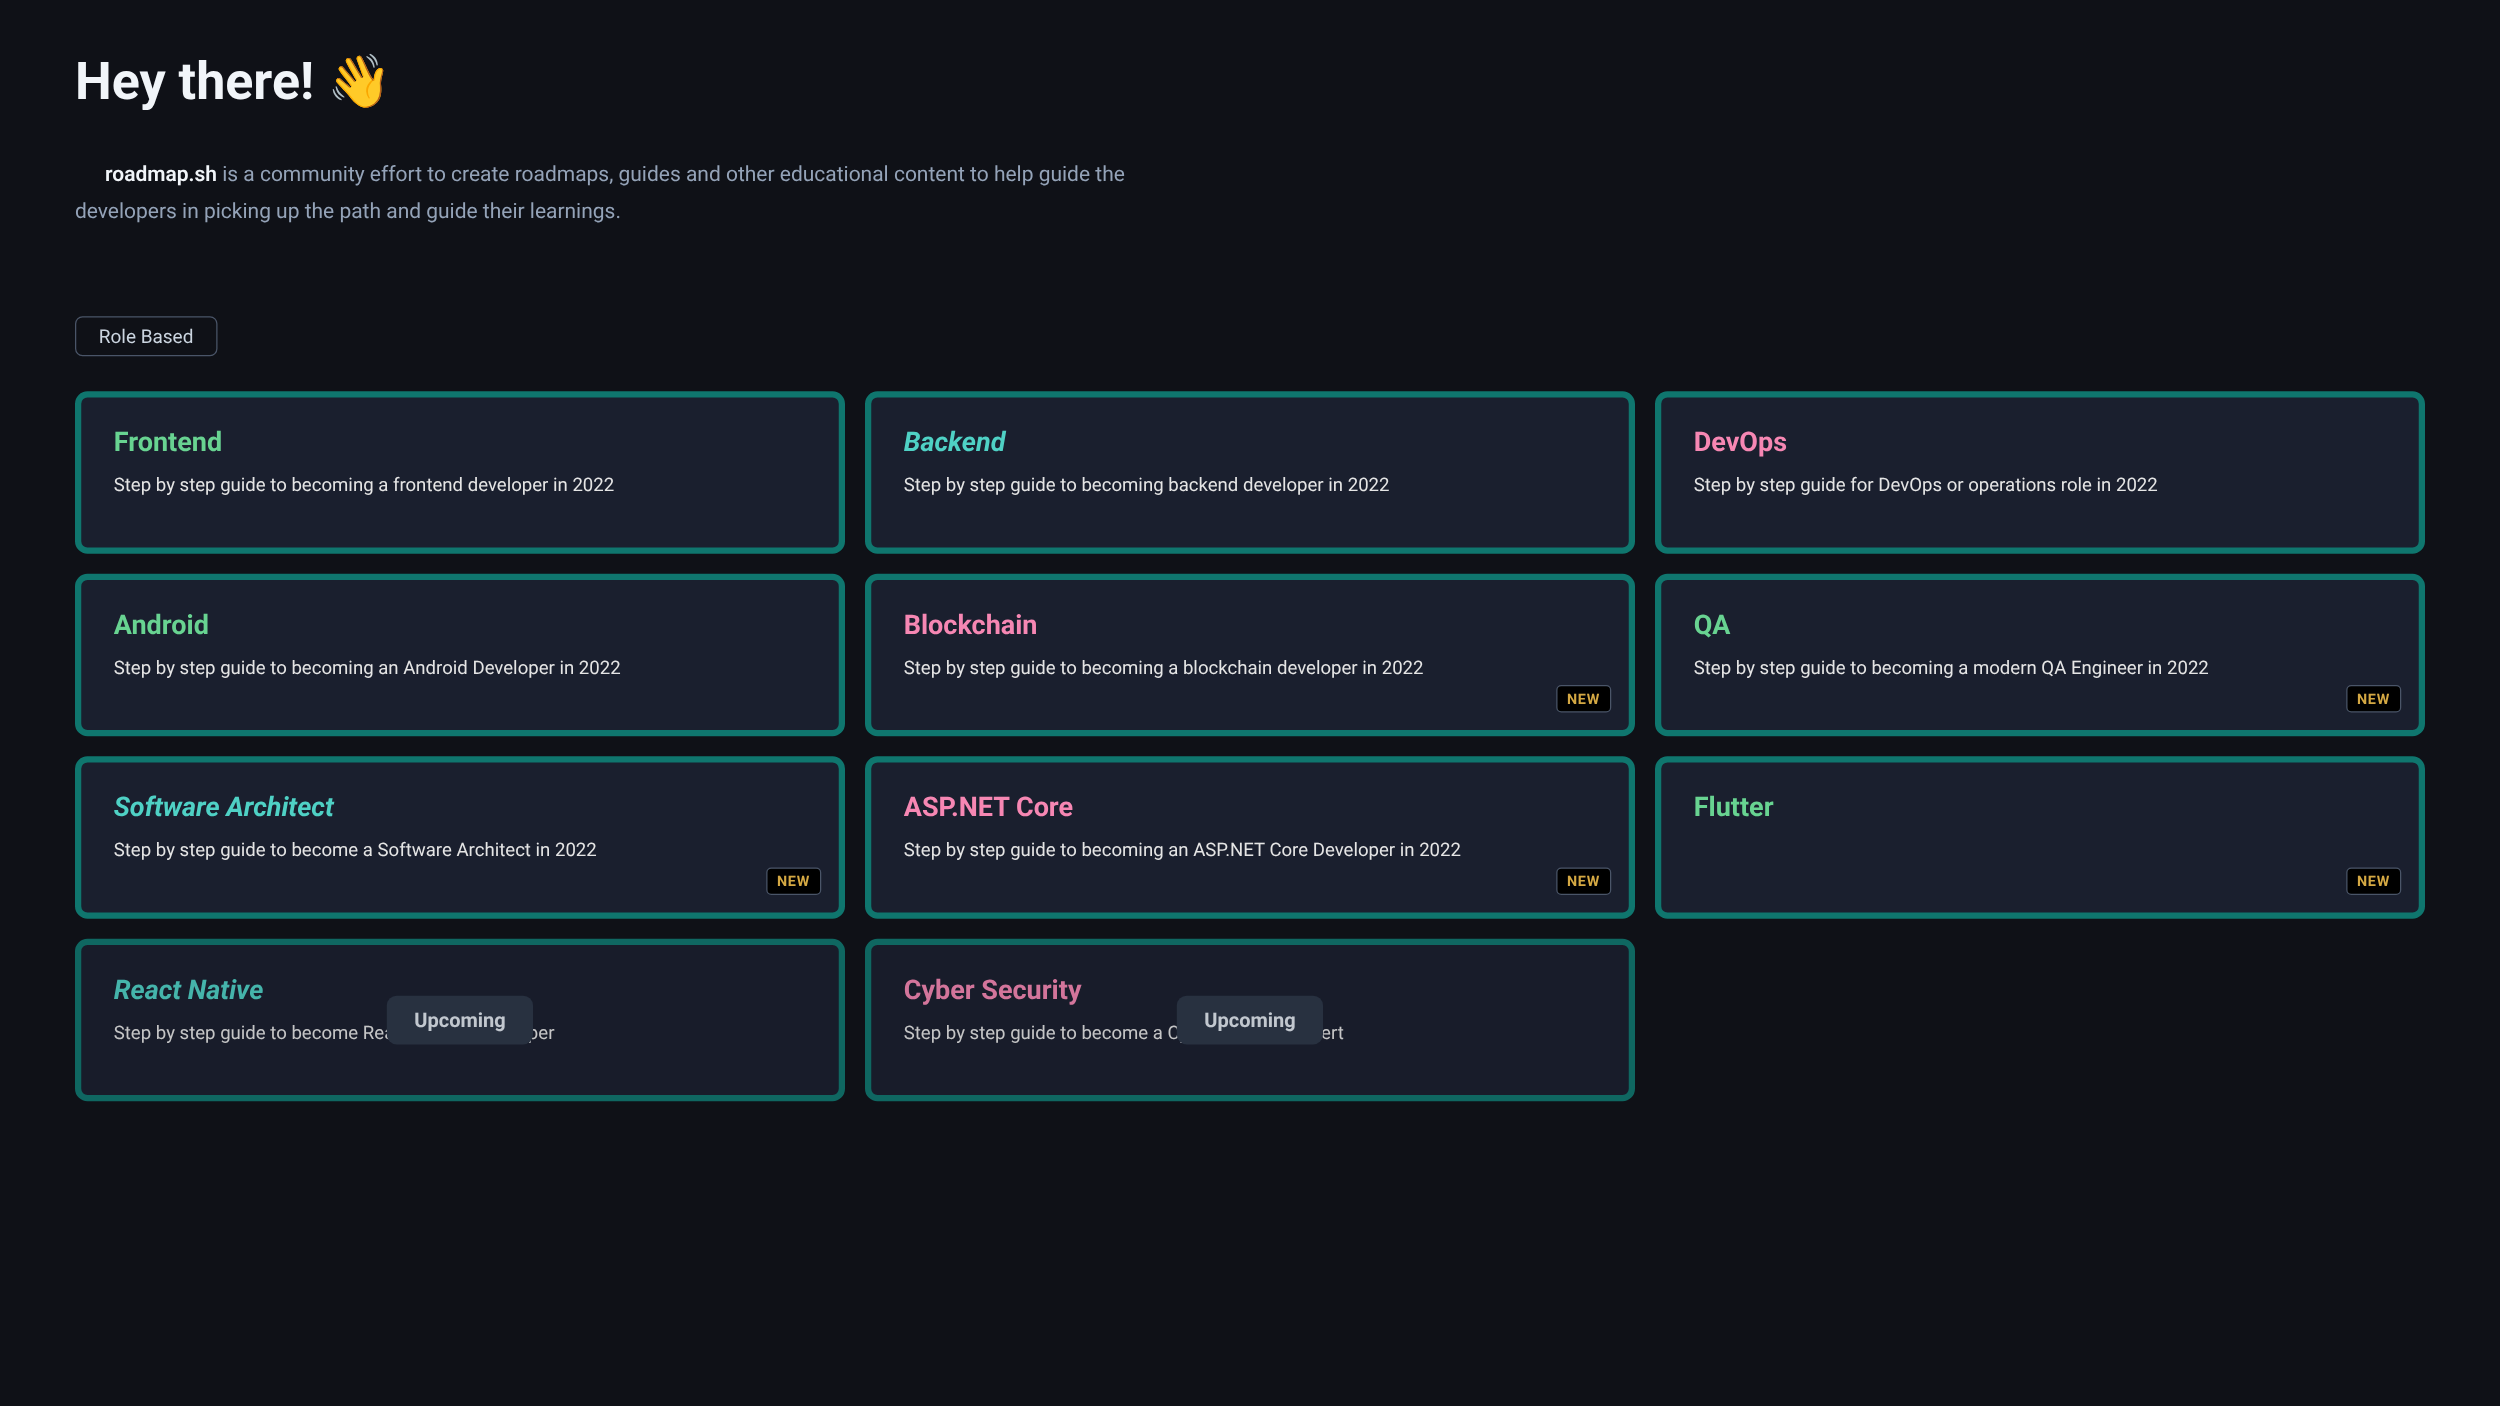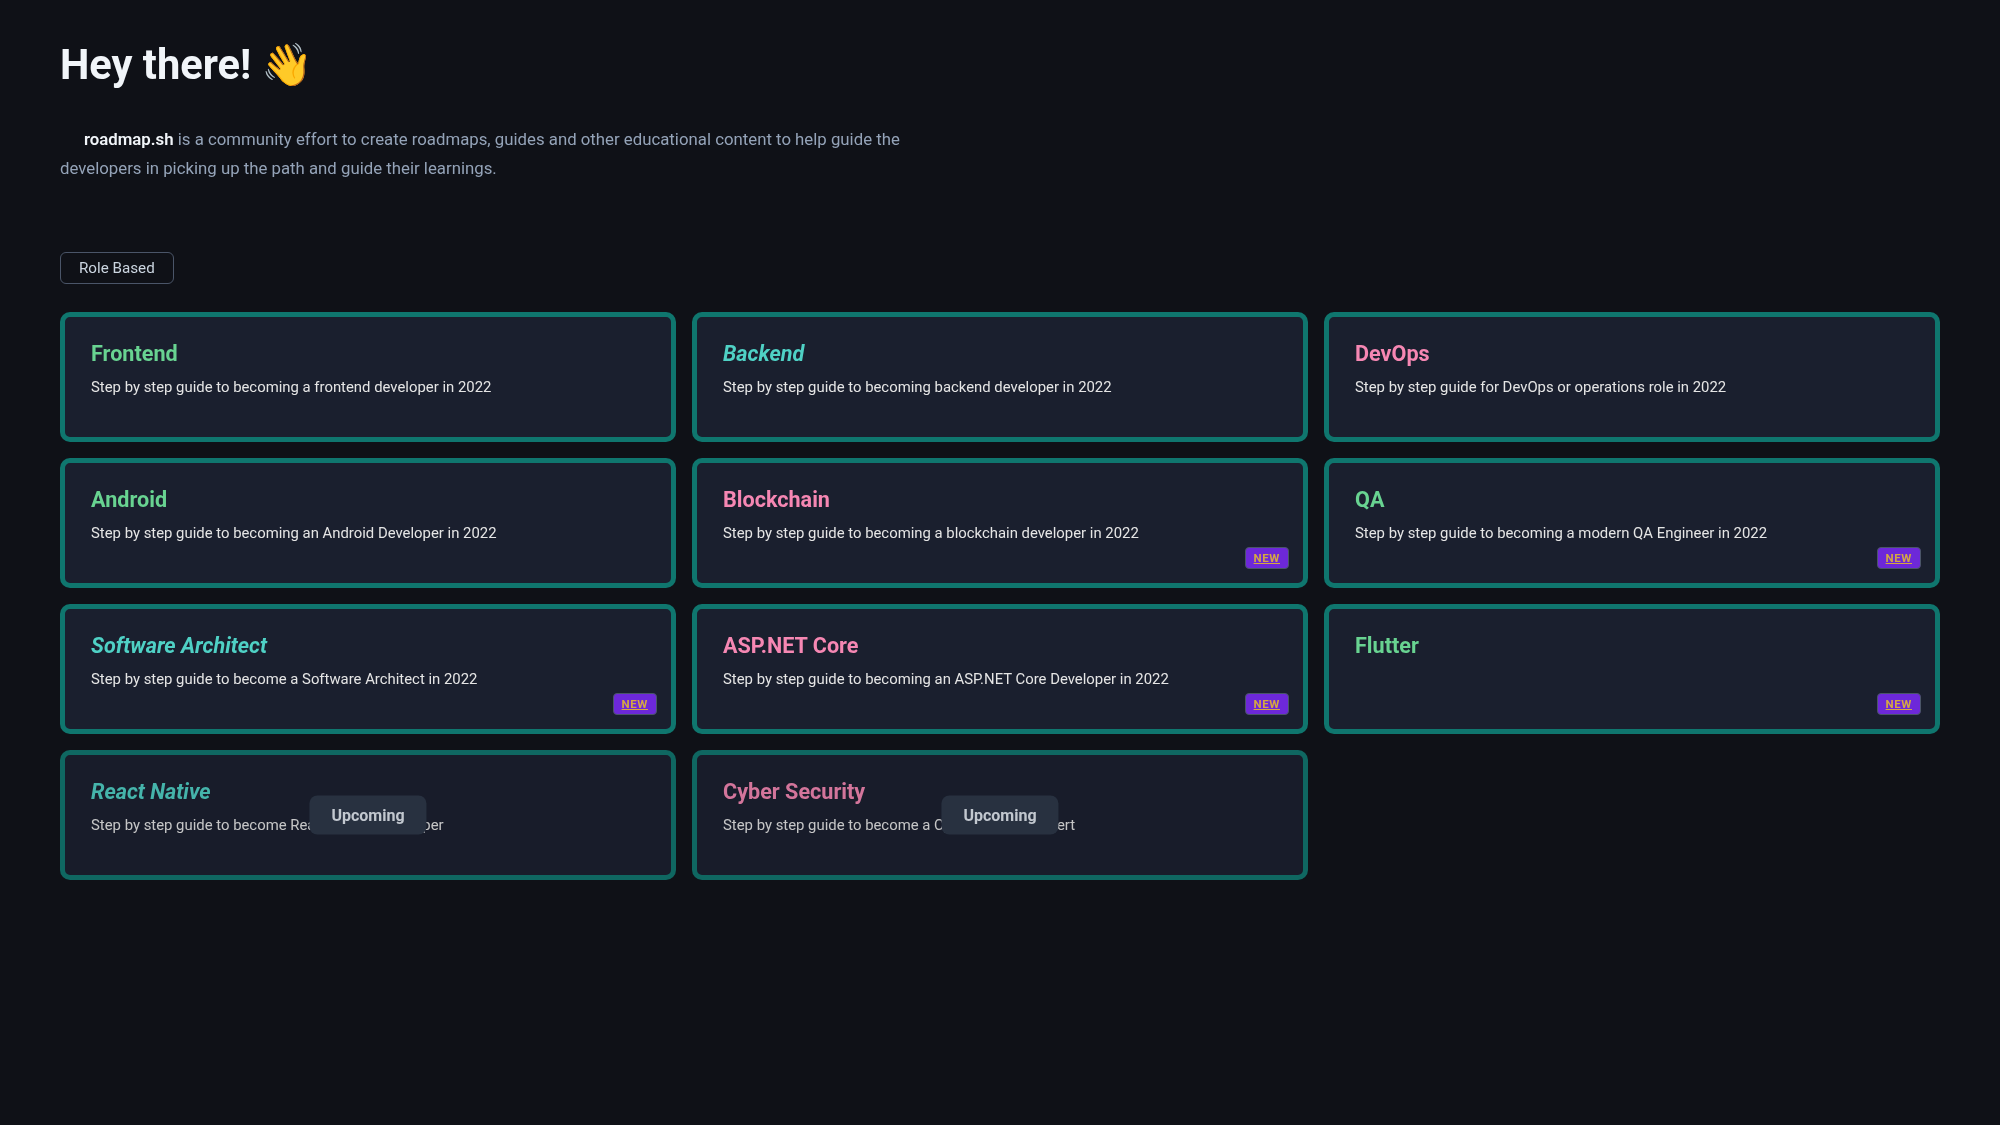--- a/index.html
+++ b/index.html
@@ -81,29 +81,28 @@
     .card-desc {
       font-size: 0.93rem;
       color: #e5e5e5;
       line-height: 1.6;
     }
 
     .badge {
       position: absolute;
       bottom: 14px;
       right: 14px;
-      background-color: #6d28d9;
+      background-color: #000000;
       border: 1px solid #4a5568;
       border-radius: 4px;
       padding: 3px 8px;
       font-size: 0.72rem;
       font-weight: 700;
       color: #d4a843;
       letter-spacing: 0.05em;
-      text-decoration: underline;
     }
 
     .upcoming-overlay {
       position: absolute;
       top: 50%;
       left: 50%;
       transform: translate(-50%, -50%);
       background-color: #2d3748;
       border-radius: 8px;
       padding: 10px 22px;

